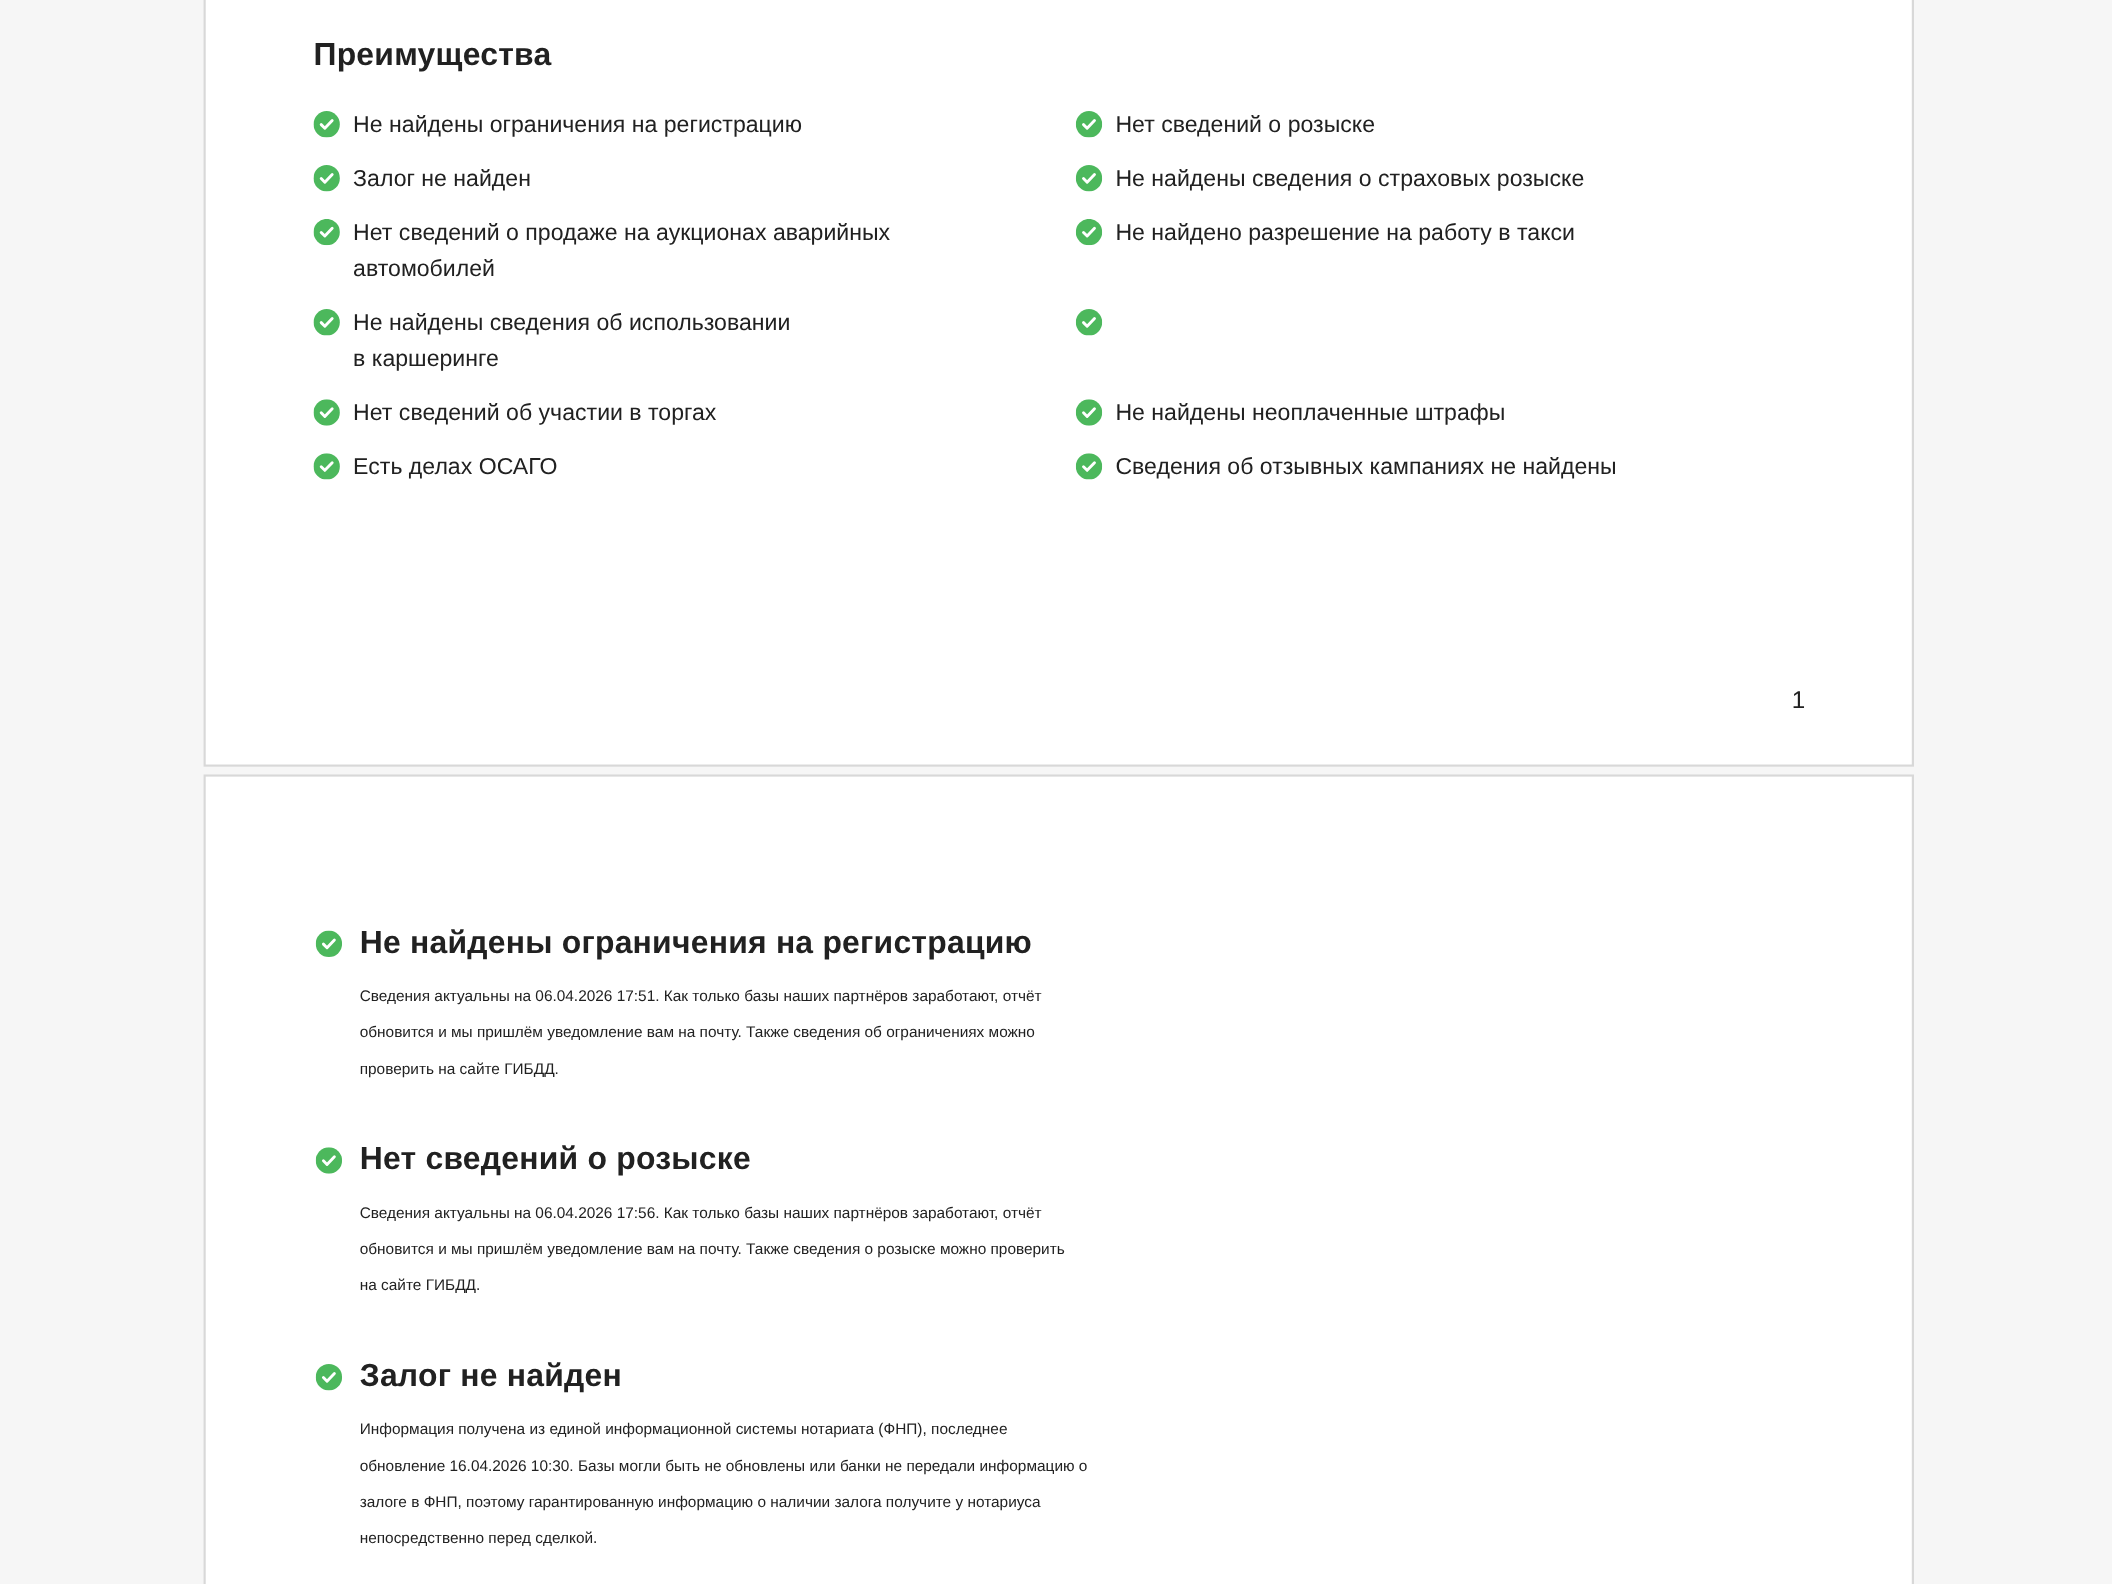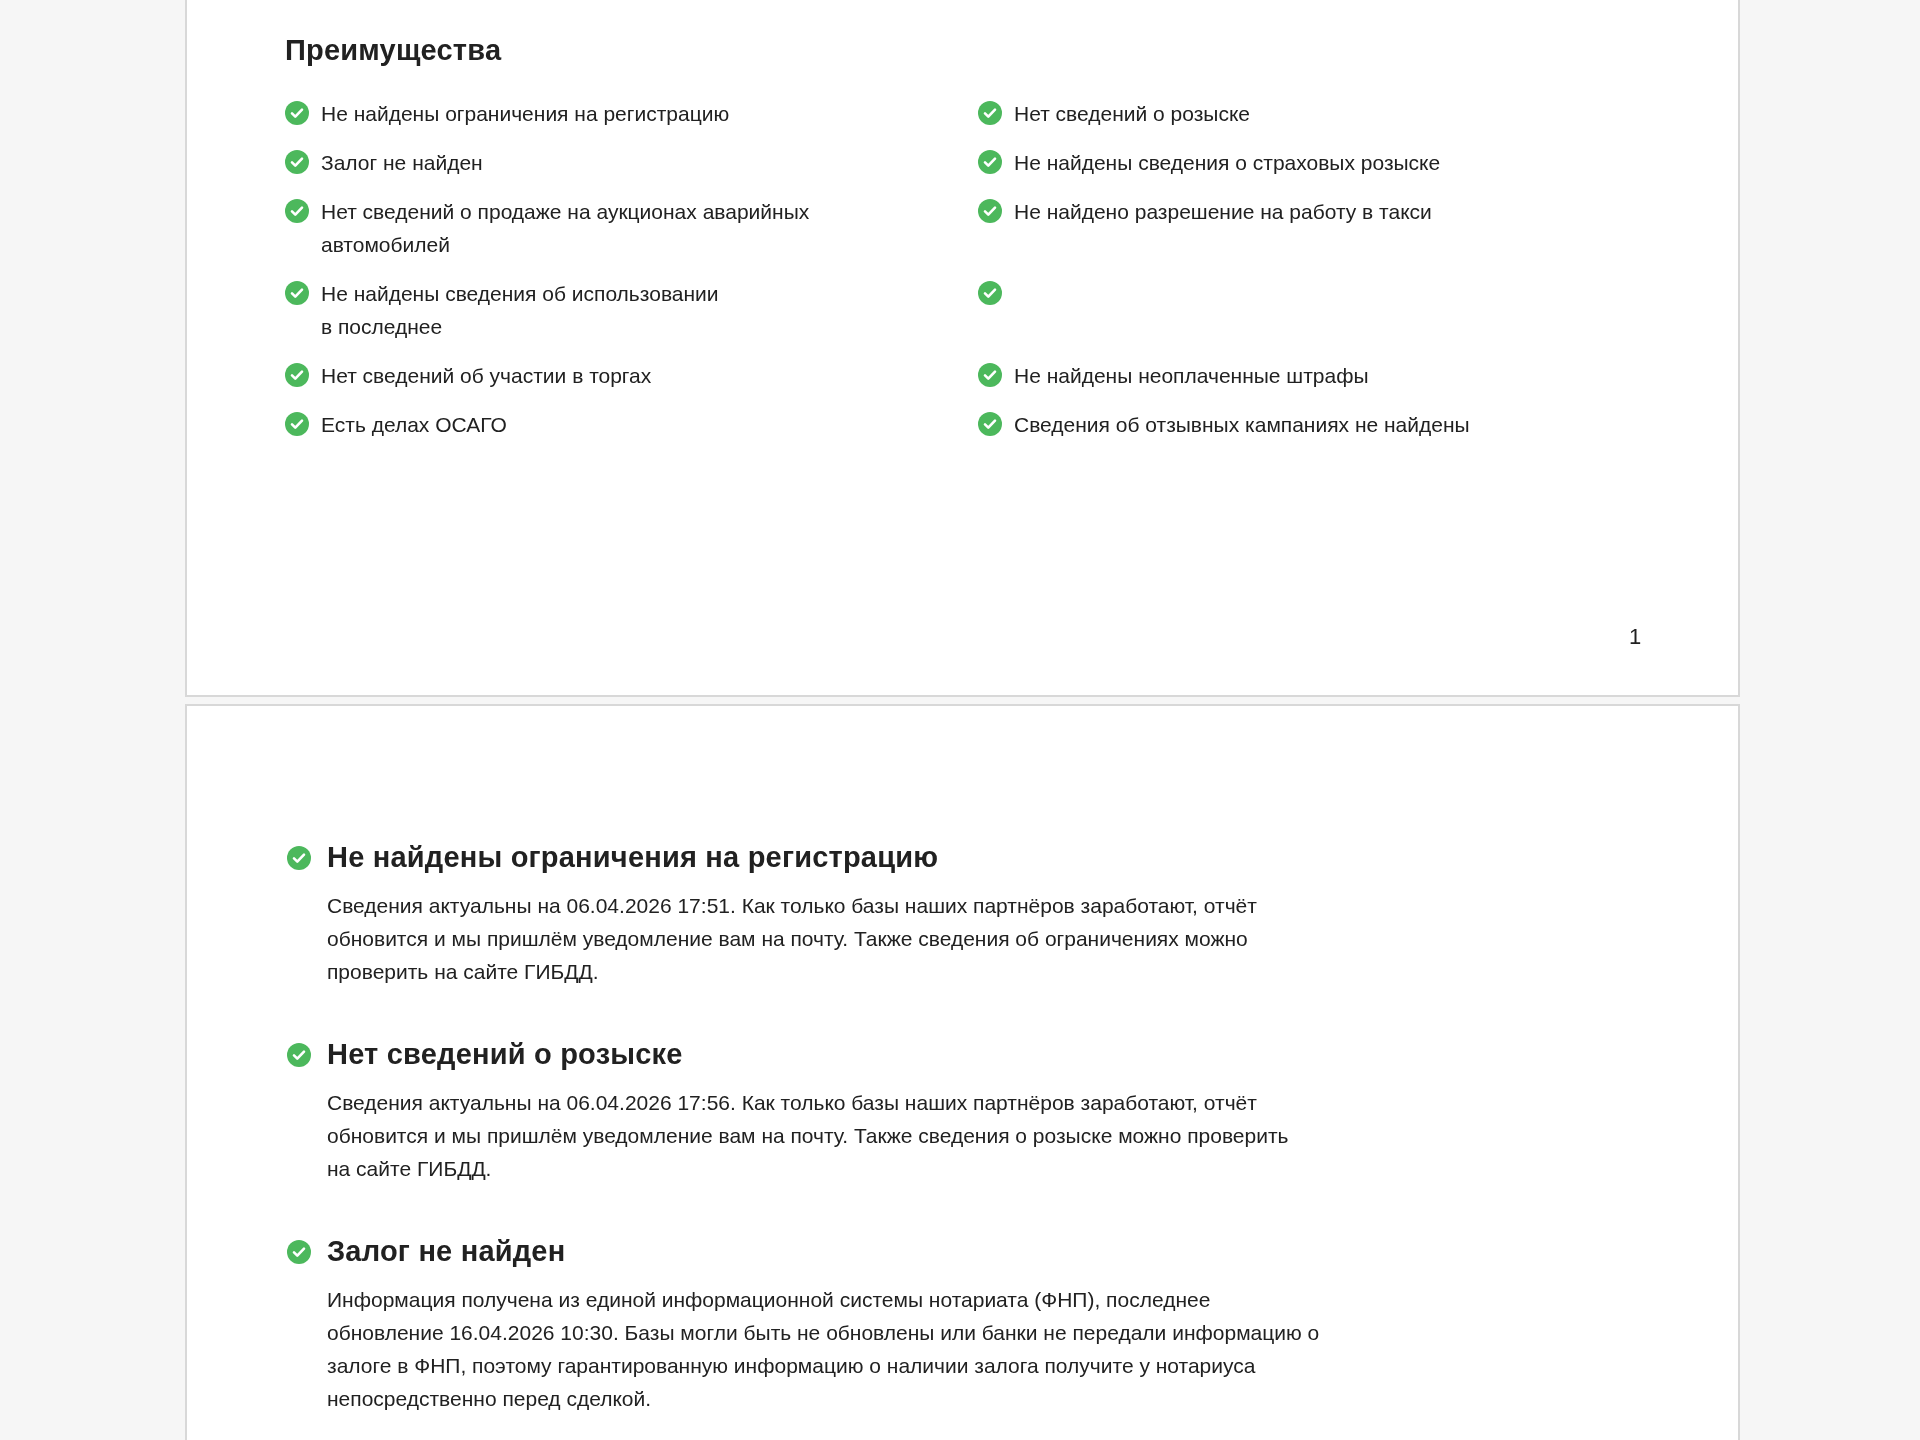--- a/index.html
+++ b/index.html
@@ -101,21 +101,21 @@
   .section-title {
     font-size: 29px;
     font-weight: 700;
     letter-spacing: 0.2px;
     line-height: 33px;
     color: #212121;
   }
   .section-body {
     margin: 15px 0 0 40px;
     width: 1340px;
-    font-size: 21px;
+    font-size: 14px;
     line-height: 33px;
     white-space: pre-line;
     color: #212121;
   }
 </style>
 </head>
 <body>
 
 <div id="canvas">
 
@@ -184,21 +184,21 @@
       </div>
 
       <div class="adv-cell">
         <span class="check">
           <svg width="24" height="24" viewBox="0 0 24 24">
               <circle cx="12" cy="12" r="12" fill="#4cb85c"></circle>
               <path d="M7 12.3l3.3 3.3 6.7-7" fill="none" stroke="#ffffff" stroke-width="2.6" stroke-linecap="round" stroke-linejoin="round"></path>
             </svg>
         </span>
         <span class="adv-text">Не найдены сведения об использовании
-в последнее</span>
+в каршеринге</span>
       </div>
       <div class="adv-cell">
         <span class="check">
           <svg width="24" height="24" viewBox="0 0 24 24">
               <circle cx="12" cy="12" r="12" fill="#4cb85c"></circle>
               <path d="M7 12.3l3.3 3.3 6.7-7" fill="none" stroke="#ffffff" stroke-width="2.6" stroke-linecap="round" stroke-linejoin="round"></path>
             </svg>
         </span>
       </div>
 

